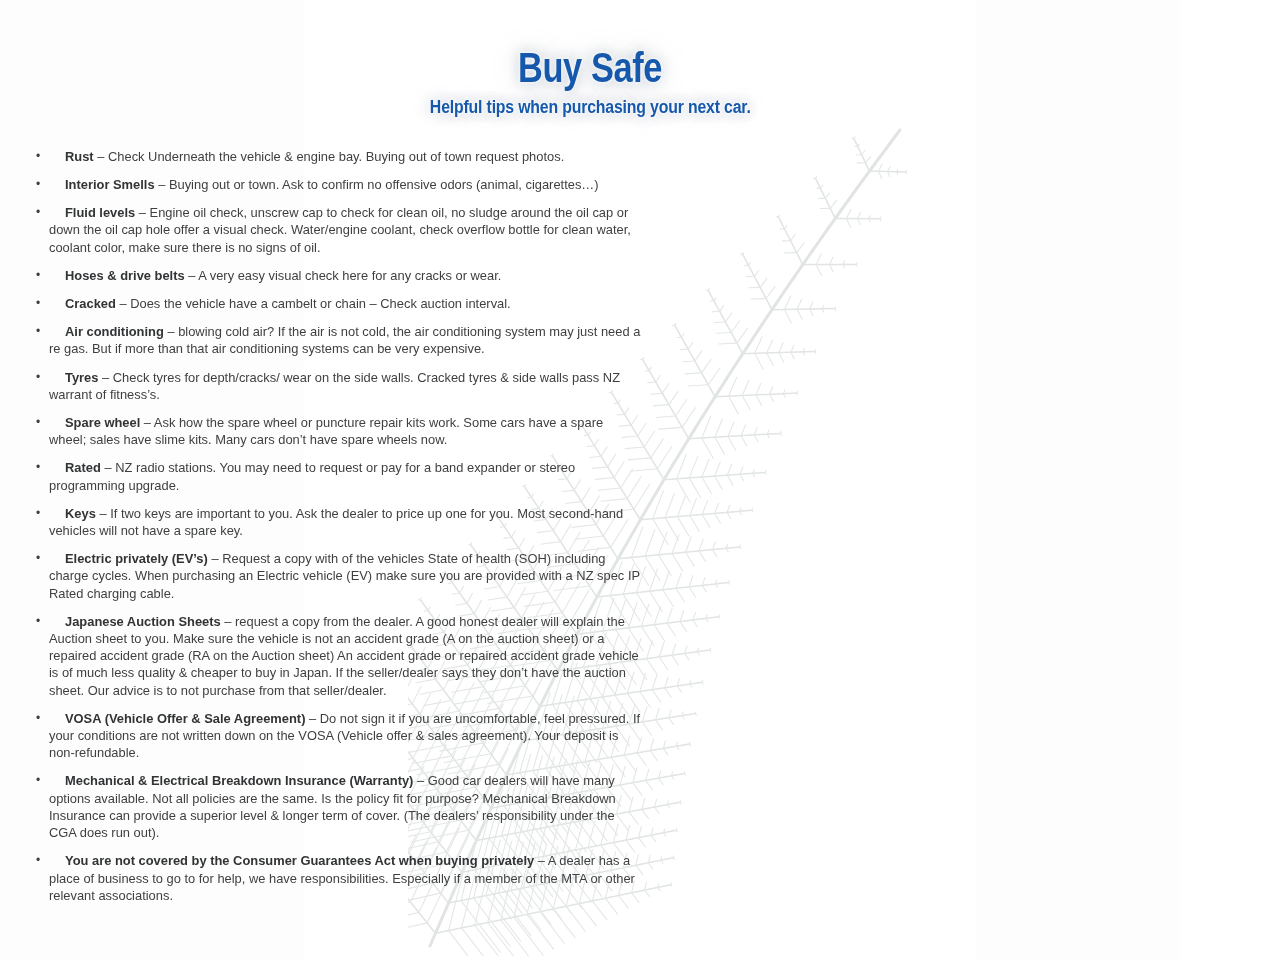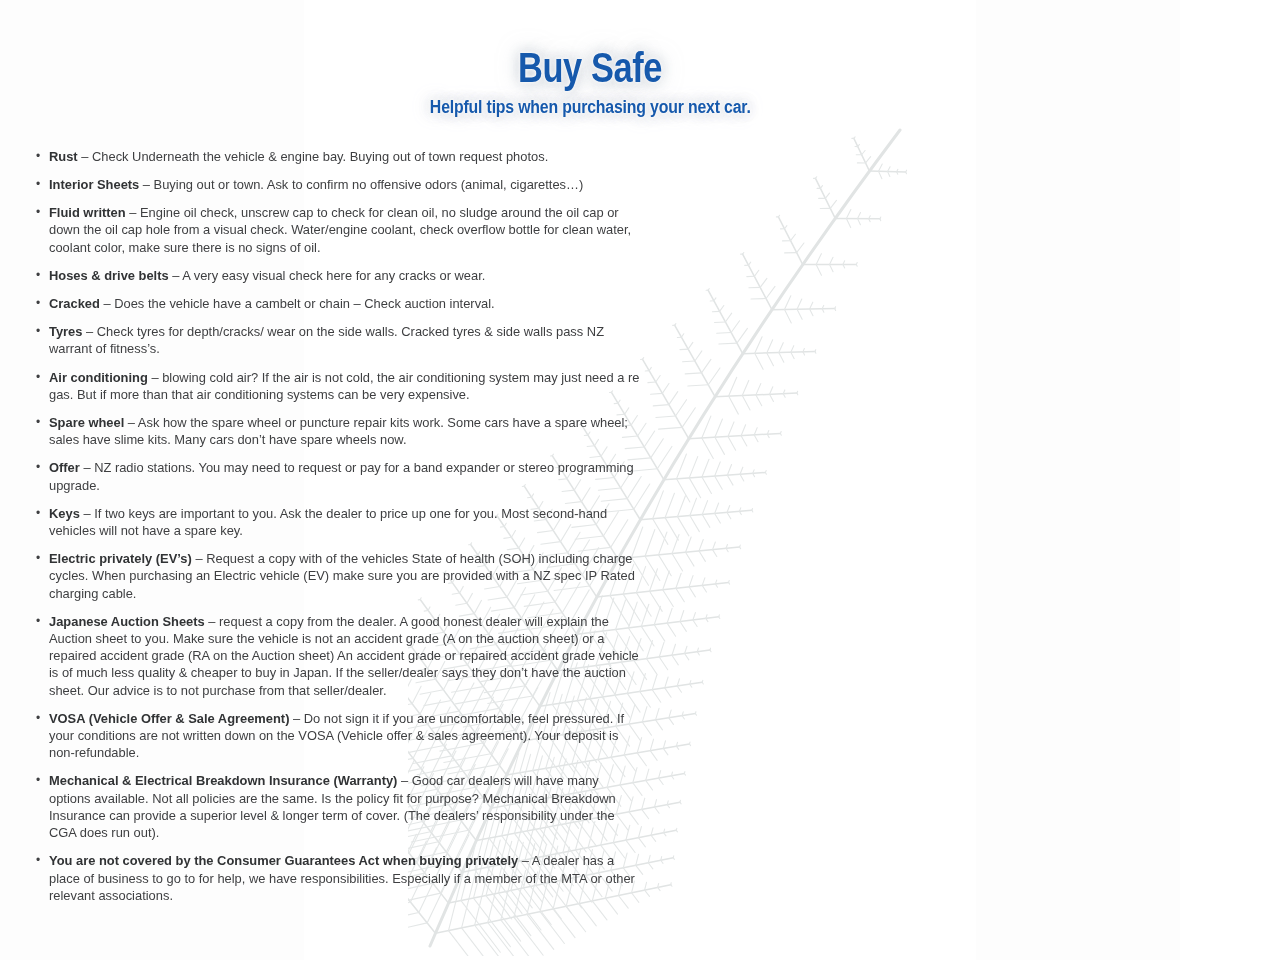--- a/index.html
+++ b/index.html
@@ -33,21 +33,21 @@
   }
   ul.tips {
     margin:30px 0 0 49px; padding:0; width:592px; list-style:none;
     color:#3e3f41; font-size:12.9px; line-height:17.2px;
   }
   ul.tips li { position:relative; margin-bottom:11px; }
   ul.tips li::before {
     content:"\2022"; position:absolute; left:-13px; top:0;
     font-size:12px; color:#3e3f41;
   }
-  .term { font-weight:bold; color:#313335; }
+  .term { font-weight:bold; color:#313335;margin-left:16px; }
 </style>
 </head>
 <body>
 
 <div class="canvas">
   <div class="page"></div>
 
   <svg id="fern" class="fern-wrap" viewBox="0 0 612 868">
       <path d="M22,858 C112,648 232,388 492,42" fill="none" stroke="#e1e4e4" stroke-width="3" stroke-linecap="round"></path>
       <line x1="27.43688" y1="845.3397119999997" x2="-122.36627763733327" y2="657.4807925749819" stroke="#e1e4e4" stroke-width="1.5" stroke-linecap="round"></line>
@@ -971,28 +971,28 @@
     </svg>
 
   <div class="content">
     <div class="header">
       <div><span class="title">Buy Safe</span></div>
       <div><span class="subtitle">Helpful tips when purchasing your next car.</span></div>
     </div>
 
     <ul class="tips">
       <li><span class="term">Rust</span><span> – Check Underneath the vehicle &amp; engine bay. Buying out of town request photos.</span></li>
-      <li><span class="term">Interior Sheets</span><span> – Buying out or town. Ask to confirm no offensive odors (animal, cigarettes…)</span></li>
-      <li><span class="term">Fluid written</span><span> – Engine oil check, unscrew cap to check for clean oil, no sludge around the oil cap or down the oil cap hole from a visual check. Water/engine coolant, check overflow bottle for clean water, coolant color, make sure there is no signs of oil.</span></li>
+      <li><span class="term">Interior Smells</span><span> – Buying out or town. Ask to confirm no offensive odors (animal, cigarettes…)</span></li>
+      <li><span class="term">Fluid levels</span><span> – Engine oil check, unscrew cap to check for clean oil, no sludge around the oil cap or down the oil cap hole offer a visual check. Water/engine coolant, check overflow bottle for clean water, coolant color, make sure there is no signs of oil.</span></li>
       <li><span class="term">Hoses &amp; drive belts</span><span> – A very easy visual check here for any cracks or wear.</span></li>
       <li><span class="term">Cracked</span><span> – Does the vehicle have a cambelt or chain – Check auction interval.</span></li>
+      <li><span class="term">Air conditioning</span><span> – blowing cold air? If the air is not cold, the air conditioning system may just need a re gas. But if more than that air conditioning systems can be very expensive.</span></li>
       <li><span class="term">Tyres</span><span> – Check tyres for depth/cracks/ wear on the side walls. Cracked tyres &amp; side walls pass NZ warrant of fitness’s.</span></li>
-      <li><span class="term">Air conditioning</span><span> – blowing cold air? If the air is not cold, the air conditioning system may just need a re gas. But if more than that air conditioning systems can be very expensive.</span></li>
       <li><span class="term">Spare wheel</span><span> – Ask how the spare wheel or puncture repair kits work. Some cars have a spare wheel; sales have slime kits. Many cars don’t have spare wheels now.</span></li>
-      <li><span class="term">Offer</span><span> – NZ radio stations. You may need to request or pay for a band expander or stereo programming upgrade.</span></li>
+      <li><span class="term">Rated</span><span> – NZ radio stations. You may need to request or pay for a band expander or stereo programming upgrade.</span></li>
       <li><span class="term">Keys</span><span> – If two keys are important to you. Ask the dealer to price up one for you. Most second-hand vehicles will not have a spare key.</span></li>
       <li><span class="term">Electric privately (EV’s)</span><span> – Request a copy with of the vehicles State of health (SOH) including charge cycles. When purchasing an Electric vehicle (EV) make sure you are provided with a NZ spec IP Rated charging cable.</span></li>
       <li><span class="term">Japanese Auction Sheets</span><span> – request a copy from the dealer. A good honest dealer will explain the Auction sheet to you. Make sure the vehicle is not an accident grade (A on the auction sheet) or a repaired accident grade (RA on the Auction sheet) An accident grade or repaired accident grade vehicle is of much less quality &amp; cheaper to buy in Japan. If the seller/dealer says they don’t have the auction sheet. Our advice is to not purchase from that seller/dealer.</span></li>
       <li><span class="term">VOSA (Vehicle Offer &amp; Sale Agreement)</span><span> – Do not sign it if you are uncomfortable, feel pressured. If your conditions are not written down on the VOSA (Vehicle offer &amp; sales agreement). Your deposit is non-refundable.</span></li>
       <li><span class="term">Mechanical &amp; Electrical Breakdown Insurance (Warranty)</span><span> – Good car dealers will have many options available. Not all policies are the same. Is the policy fit for purpose? Mechanical Breakdown Insurance can provide a superior level &amp; longer term of cover.  (The dealers’ responsibility under the CGA does run out).</span></li>
       <li><span class="term">You are not covered by the Consumer Guarantees Act when buying privately</span><span> – A dealer has a place of business to go to for help, we have responsibilities. Especially if a member of the MTA or other relevant associations.</span></li>
     </ul>
   </div>
 </div>
 

